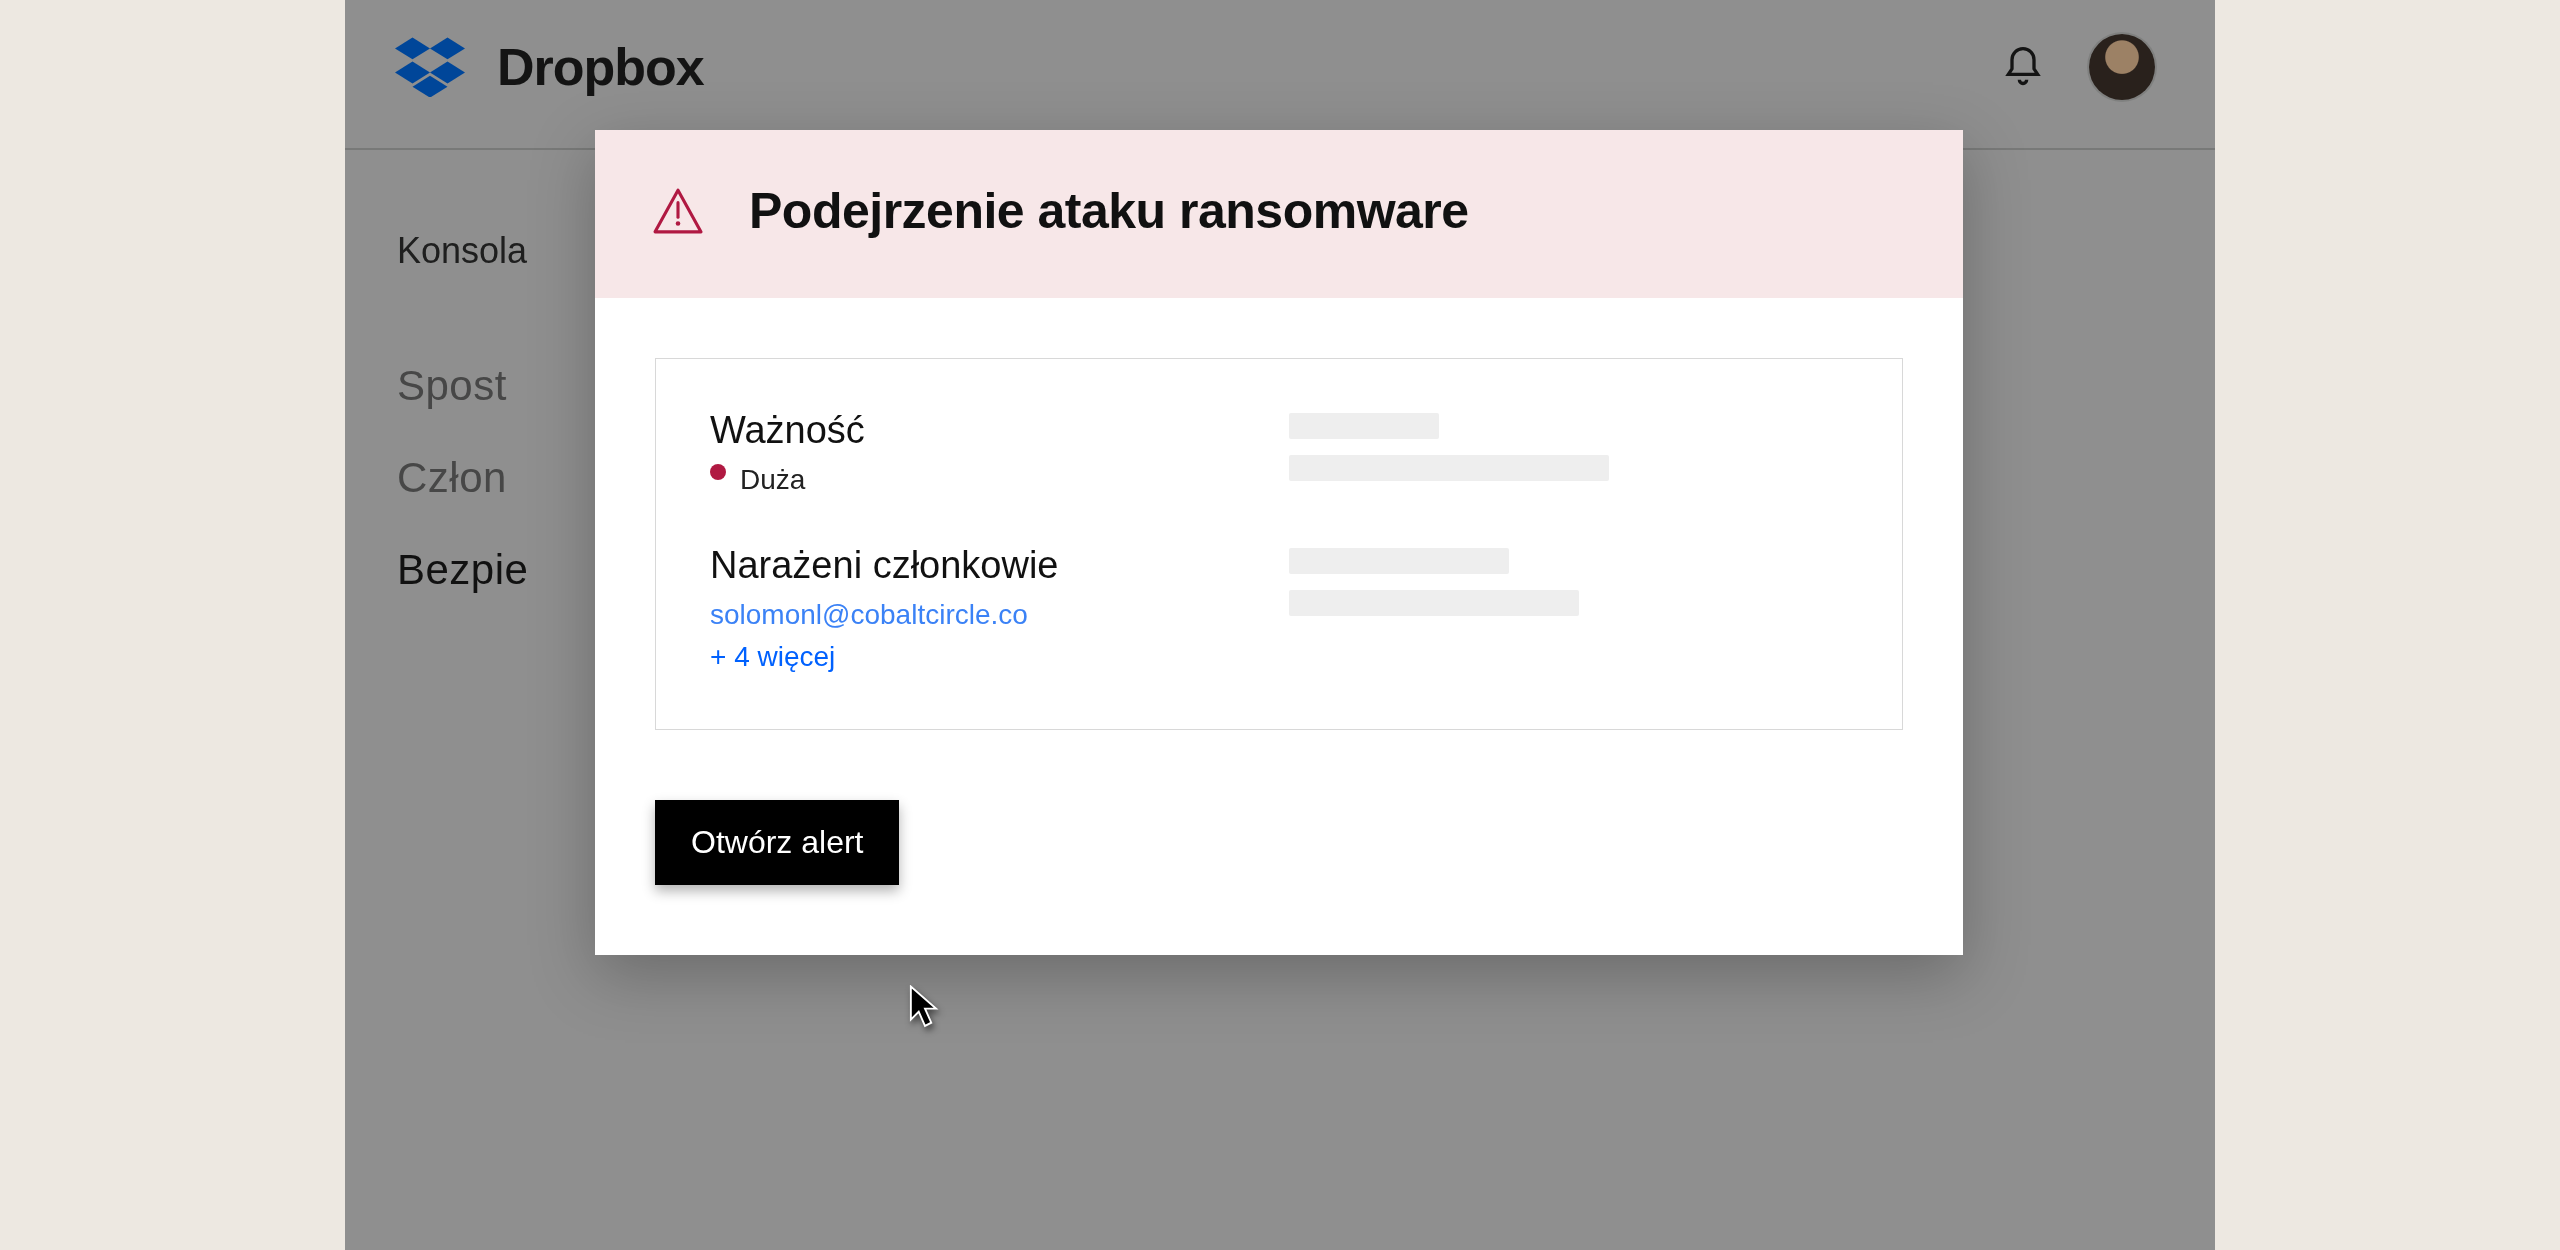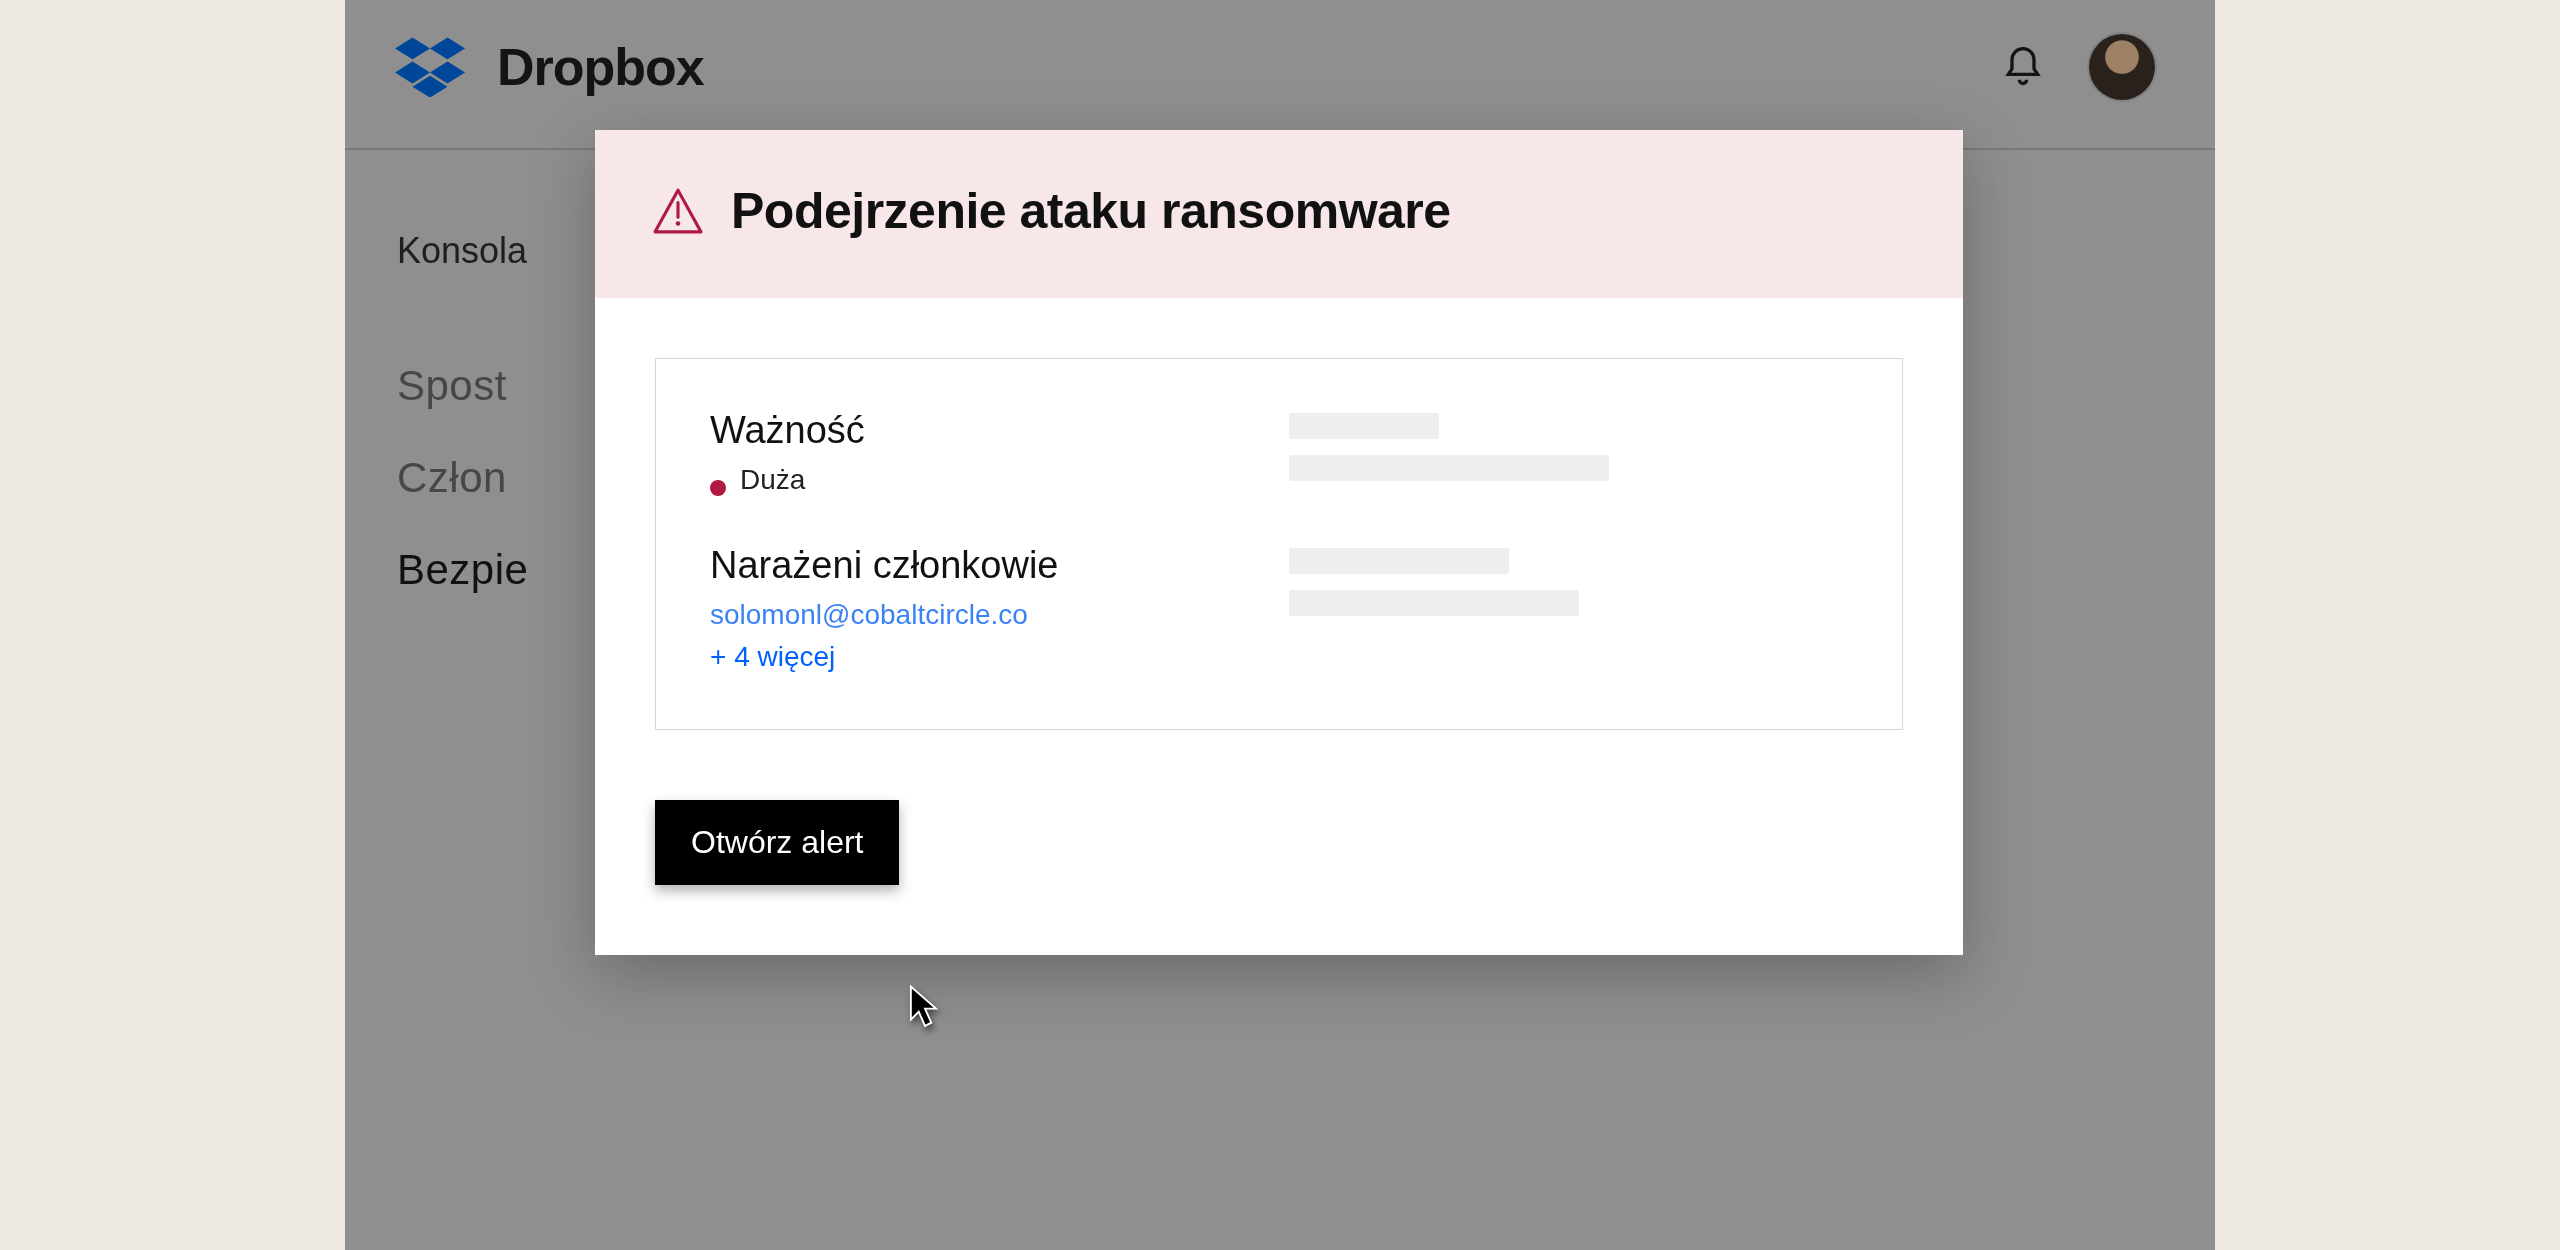--- a/index.html
+++ b/index.html
@@ -105,21 +105,21 @@
     top: 145px;
     width: 1368px;
     background: #ffffff;
     box-shadow: 0 20px 60px rgba(0,0,0,0.25);
   }
   .modal-header {
     background: #f7e7e8;
     padding: 52px 58px 58px 58px;
     display: flex;
     align-items: center;
-    gap: 28px;
+    gap: 46px;
   }
   .warn-icon { width: 50px; height: 46px; flex-shrink: 0; }
   .modal-title {
     font-size: 50px;
     font-weight: 600;
     color: #111;
     letter-spacing: -0.5px;
   }
   .modal-body {
     padding: 60px 60px 70px 60px;
@@ -134,21 +134,21 @@
     gap: 48px;
   }
   .detail-block { }
   .detail-label {
     font-size: 38px;
     color: #111;
     margin-bottom: 12px;
   }
   .severity-line {
     display: flex;
-    align-items: flex-end;
+    align-items: flex-start;
     gap: 14px;
     font-size: 28px;
     color: #222;
   }
   .severity-dot {
     width: 16px; height: 16px; border-radius: 50%;
     background: #b01942;
   }
   .member-email {
     font-size: 28px;

